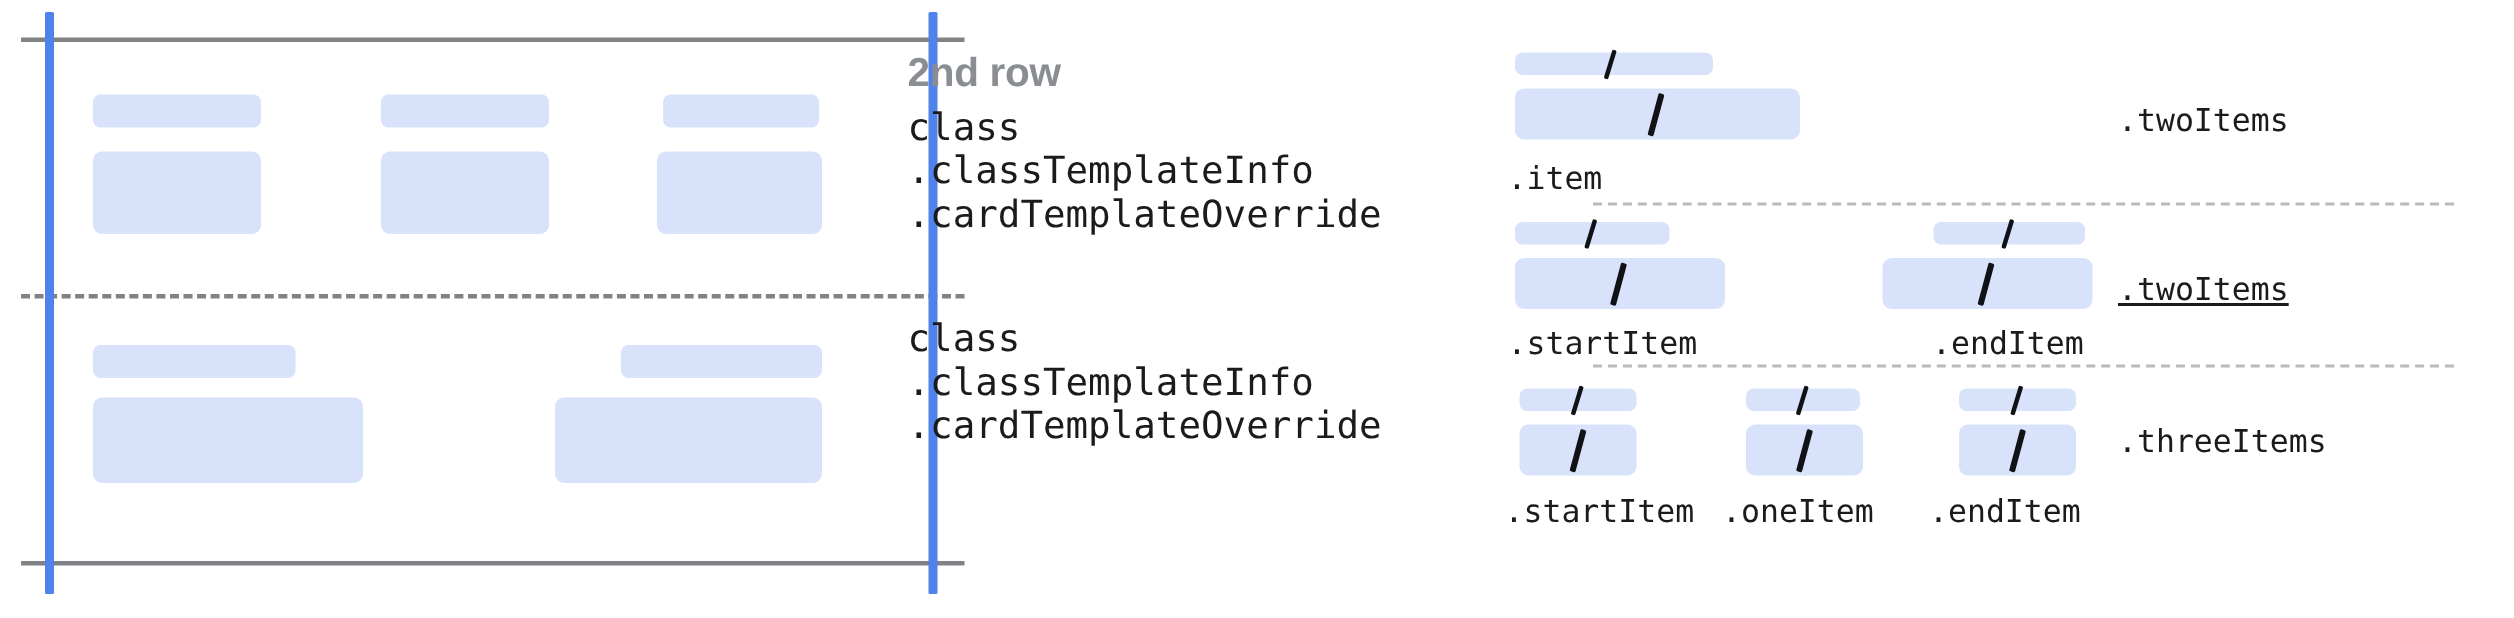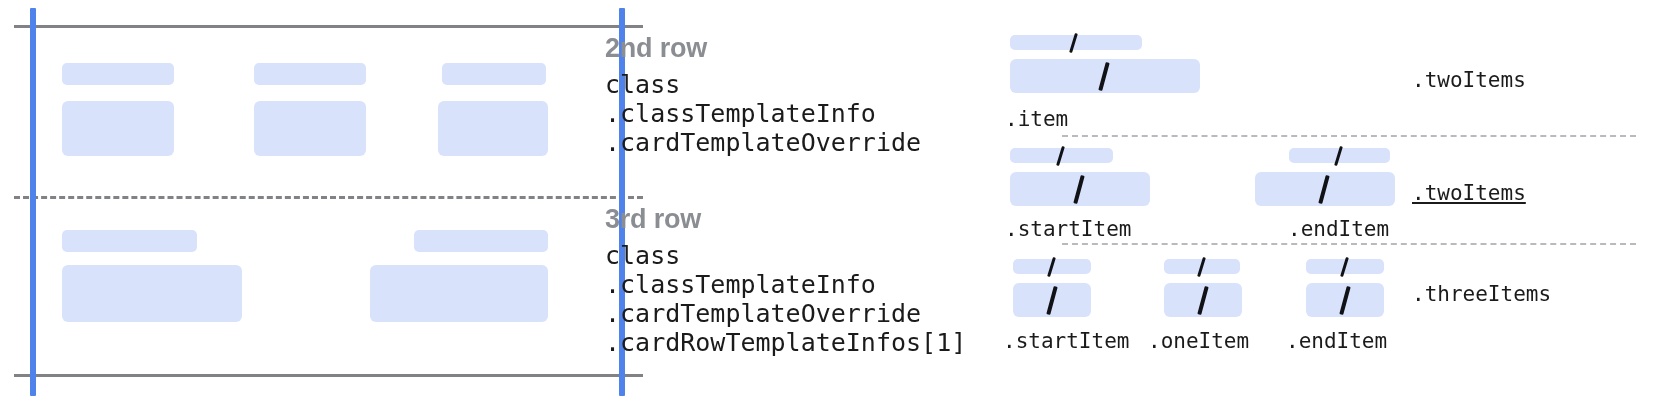--- a/index.html
+++ b/index.html
@@ -68,25 +68,23 @@
   </div>
 
   <div class="ann" style="left:605px;top:33px;">
     <div class="ann-title">2nd row</div>
     <div class="mono" style="margin-top:7px;">class</div>
     <div class="mono">.classTemplateInfo</div>
     <div class="mono">.cardTemplateOverride</div>
   </div>
 
   <div class="ann" style="left:605px;top:204px;">
-    <div class="ann-title">3rd row</div>
     <div class="mono" style="margin-top:7px;">class</div>
     <div class="mono">.classTemplateInfo</div>
     <div class="mono">.cardTemplateOverride</div>
-    <div class="mono">.cardRowTemplateInfos[1]</div>
   </div>
 
   <div>
     <div class="ph sm" style="left:1010px;top:35px;width:132px;height:15px;"></div>
     <div class="slashwrap" style="left:1010px;top:35px;width:132px;height:15px;">
       <div class="slash" style="left:62px;top:-2px;width:3px;height:20px;
            transform:rotate(17deg);"></div>
     </div>
 
     <div class="ph" style="left:1010px;top:59px;width:190px;height:34px;"></div>

